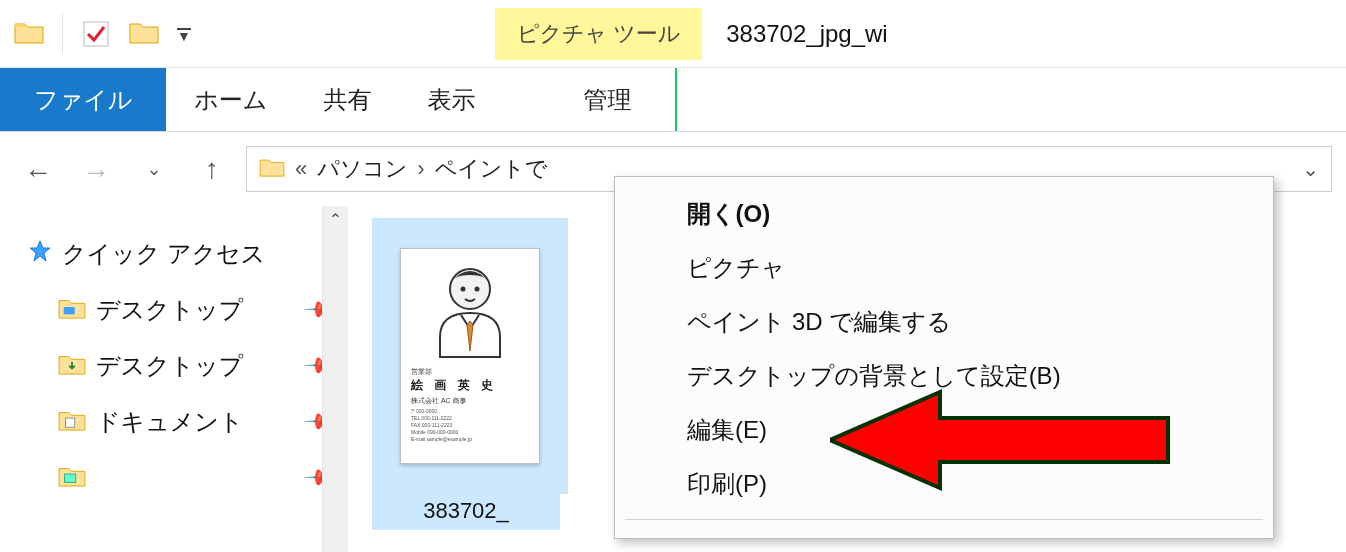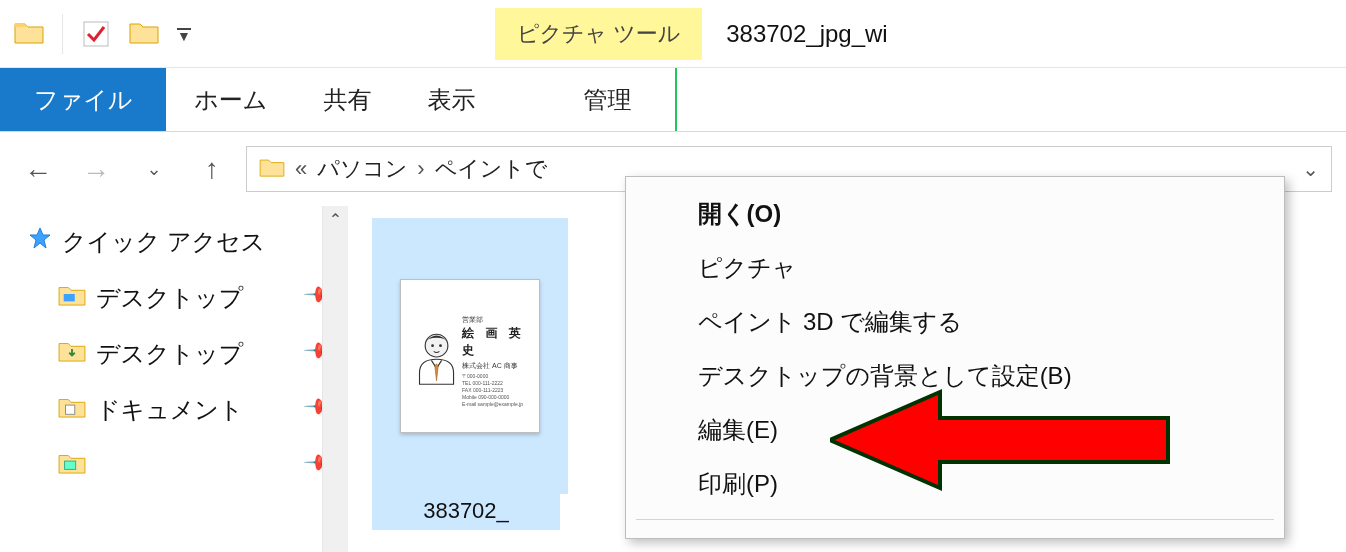--- a/index.html
+++ b/index.html
@@ -148,21 +148,21 @@
     height: 26px;
     width: 100%;
     display: flex;
     align-items: center;
     justify-content: center;
     color: #555;
     font-size: 16px;
   }
   .tree-item {
     display: flex;
-    align-items: flex-start;
+    align-items: center;
     height: 56px;
     gap: 10px;
     font-size: 24px;
     color: #111;
     cursor: pointer;
   }
   .tree-item.sub { padding-left: 30px; }
   .pin {
     margin-left: auto;
     color: #8a8a8a;
@@ -187,27 +187,27 @@
   .thumb-sel {
     width: 196px;
     height: 276px;
     background: #cce8ff;
     display: flex;
     align-items: center;
     justify-content: center;
   }
   .thumb-card {
     width: 140px;
-    height: 154px;
+    height: 216px;
     background: #fff;
     border: 1px solid #bfbfbf;
     box-shadow: 0 2px 4px rgba(0,0,0,.2);
     padding: 10px 10px 8px 10px;
     display: flex;
-    flex-direction: row;
+    flex-direction: column;
     align-items: center;
   }
   .avatar-svg { width: 90px; height: 100px; }
   .card-lines {
     width: 100%;
     margin-top: 6px;
   }
   .card-title {
     font-size: 12px;
     font-weight: 700;
@@ -242,21 +242,20 @@
   .context-menu {
     position: absolute;
     top: 176px;
     left: 614px;
     width: 660px;
     background: #fcfcfc;
     border: 1px solid #bdbdbd;
     box-shadow: 4px 4px 10px rgba(0,0,0,.25);
     padding: 10px 0;
     z-index: 100;
-    margin-left: 11px;
   }
   .menu-item {
     height: 54px;
     display: flex;
     align-items: center;
     padding: 0 72px 0 72px;
     font-size: 24px;
     color: #111;
     cursor: pointer;
     position: relative;

